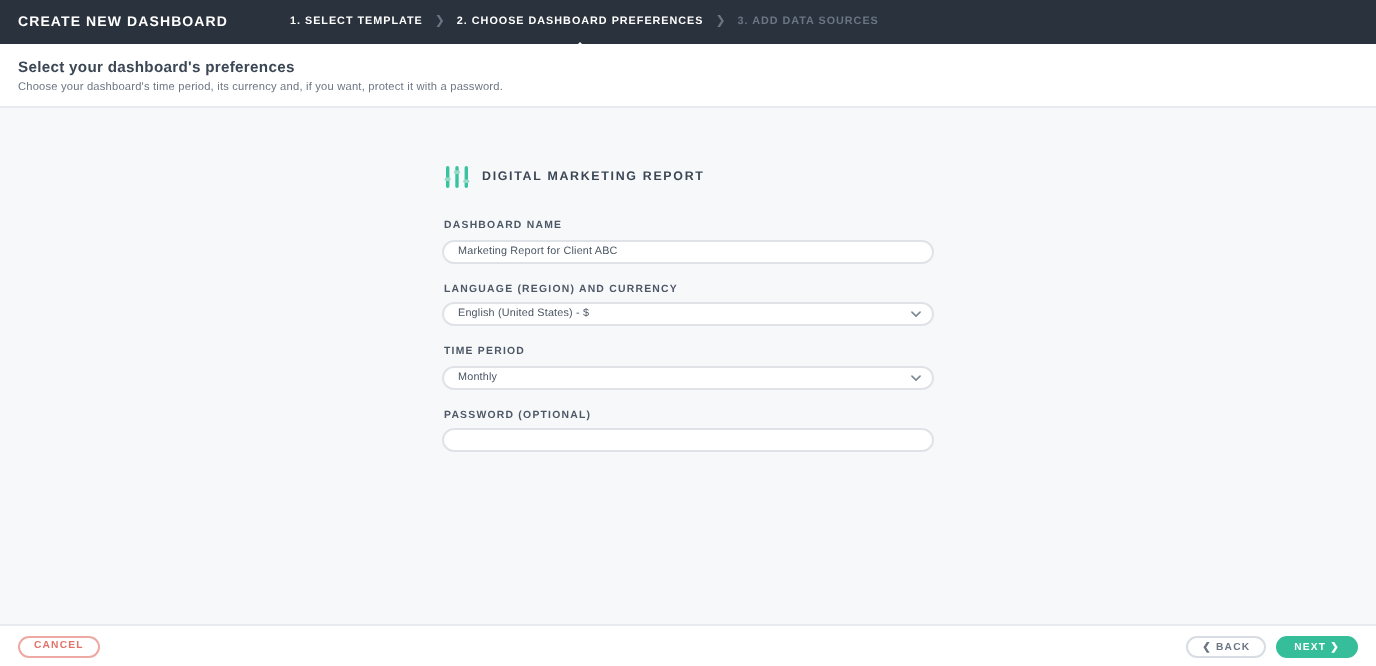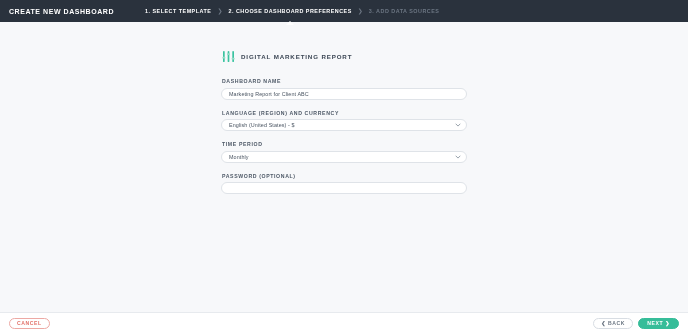--- a/index.html
+++ b/index.html
@@ -244,20 +244,24 @@
 
     <div class="breadcrumb">
       <div class="crumb">1. SELECT TEMPLATE</div>
       <div class="crumb-sep">❯</div>
       <div class="crumb active">2. CHOOSE DASHBOARD PREFERENCES</div>
       <div class="crumb-sep">❯</div>
       <div class="crumb dim">3. ADD DATA SOURCES</div>
     </div>
   </div>
 
+  <div class="subheader">
+    <div class="page-title">Select your dashboard's preferences</div>
+    <div class="page-subtitle">Choose your dashboard's time period, its currency and, if you want, protect it with a password.</div>
+  </div>
 
   <div class="main">
     <div class="form-card">
 
       <div class="brand">
         <svg class="brand-icon" viewBox="0 0 26 26">
           <rect x="2" y="2" width="3.4" height="22" rx="1.7" fill="#3ac3a0"></rect>
           <rect x="11.3" y="2" width="3.4" height="22" rx="1.7" fill="#3ac3a0"></rect>
           <rect x="20.6" y="2" width="3.4" height="22" rx="1.7" fill="#3ac3a0"></rect>
           <rect x="0.6" y="13.5" width="6.2" height="3.6" rx="1.8" fill="#98dcc7"></rect>

